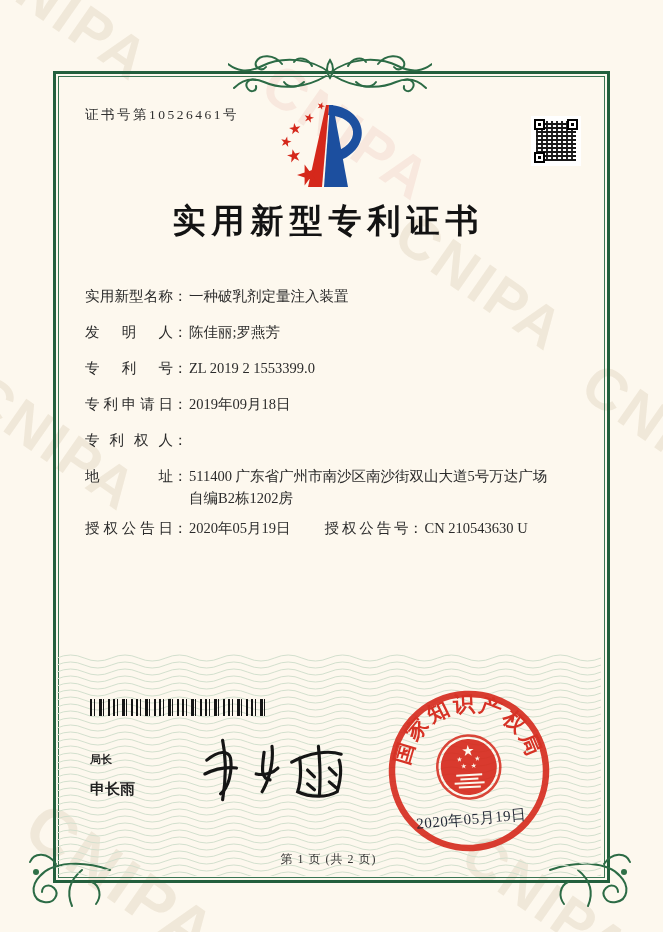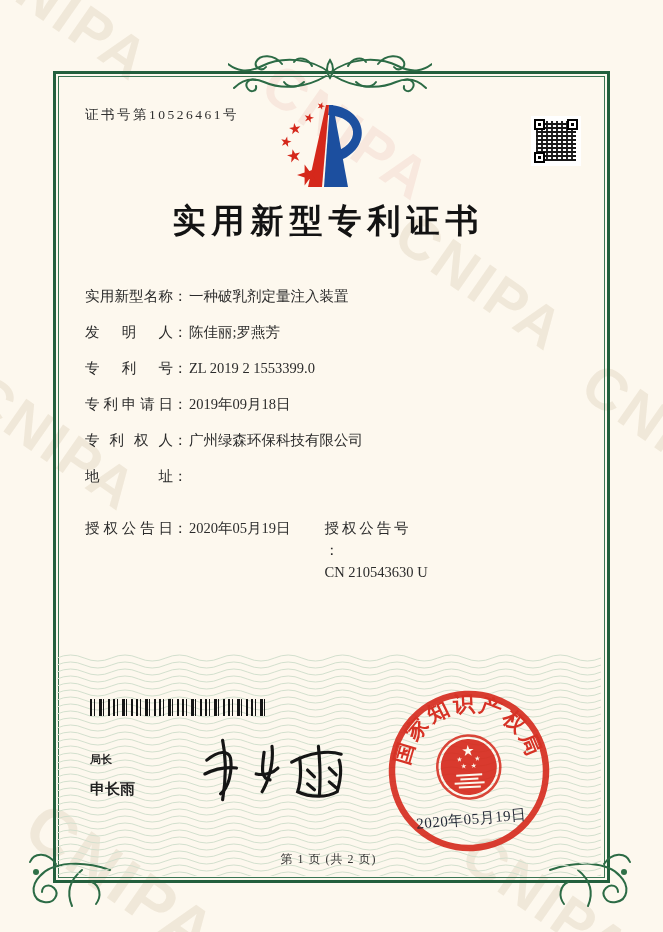--- a/index.html
+++ b/index.html
@@ -35,21 +35,21 @@
   .title{position:absolute;left:53px;top:199px;width:551px;text-align:center;
          font-size:33px;font-weight:bold;letter-spacing:6px;color:#131313;}
 
   
   .fields{position:absolute;left:85px;top:286px;width:492px;font-size:14.5px;color:#2b2b2b;}
   .row{display:flex;align-items:flex-start;min-height:36px;line-height:1.5;}
   .flabel{width:88px;text-align:justify;text-align-last:justify;flex:none;}
   .colon{width:16px;flex:none;}
   .fvalue{flex:1;}
   .addr .fvalue{max-width:372px;}
-  .pair2{display:flex;margin-left:34px;flex-direction:column;}
+  .pair2{display:flex;margin-left:34px;}
   .pair2 .flabel{width:84px;}
 
   
   .paras{position:absolute;left:85px;top:538px;width:494px;}
   .paras p{margin:0;font-size:13.6px;line-height:1.78;text-indent:2em;
            font-style:italic;letter-spacing:.4px;color:#1c1c1c;}
 
   
   .waves{position:absolute;left:57px;top:654px;}
   .barcode{position:absolute;left:90px;top:699px;width:176px;height:17px;
@@ -158,25 +158,25 @@
       <span class="fvalue">ZL 2019 2 1553399.0</span>
     </div>
     <div class="row">
       <span class="flabel">专利申请日</span>
       <span class="colon">：</span>
       <span class="fvalue">2019年09月18日</span>
     </div>
     <div class="row">
       <span class="flabel">专利权人</span>
       <span class="colon">：</span>
-      <span class="fvalue">广州绿森环保科技有限公司</span>
     </div>
     <div class="row addr" style="min-height:52px;">
       <span class="flabel">地址</span>
       <span class="colon">：</span>
+      <span class="fvalue">511400 广东省广州市南沙区南沙街双山大道5号万达广场自编B2栋1202房</span>
     </div>
     <div class="row">
       <span class="flabel">授权公告日</span>
       <span class="colon">：</span>
       <span>2020年05月19日</span>
       <span class="pair2">
         <span class="flabel">授权公告号</span>
         <span class="colon">：</span>
         <span>CN 210543630 U</span>
       </span>

